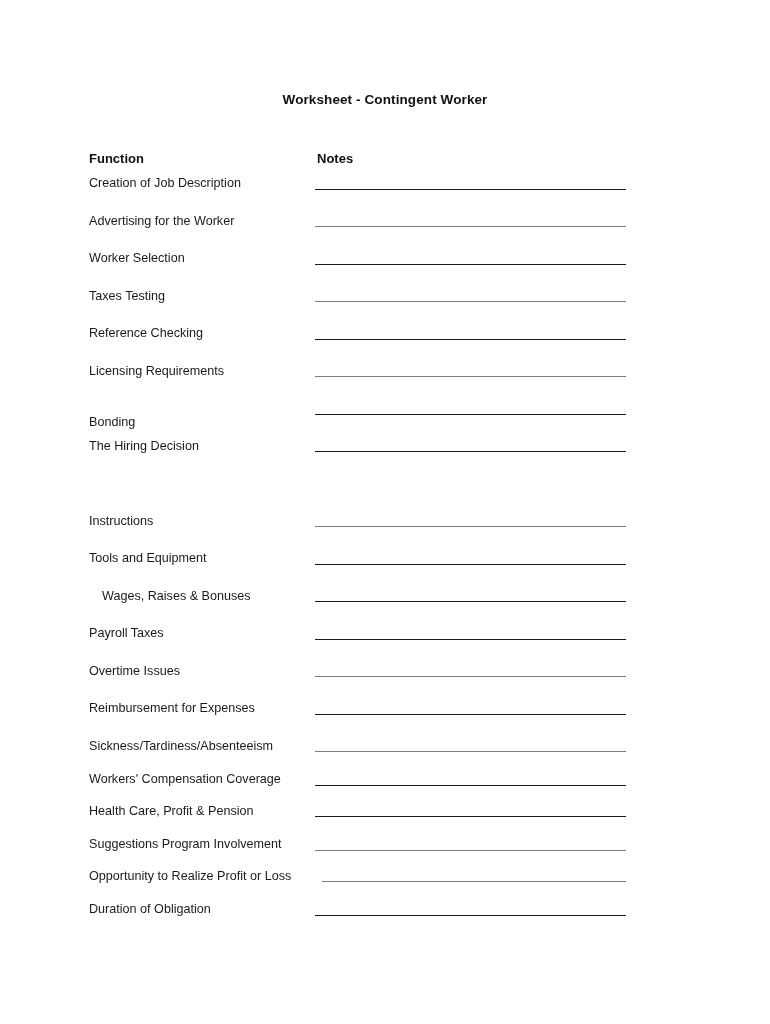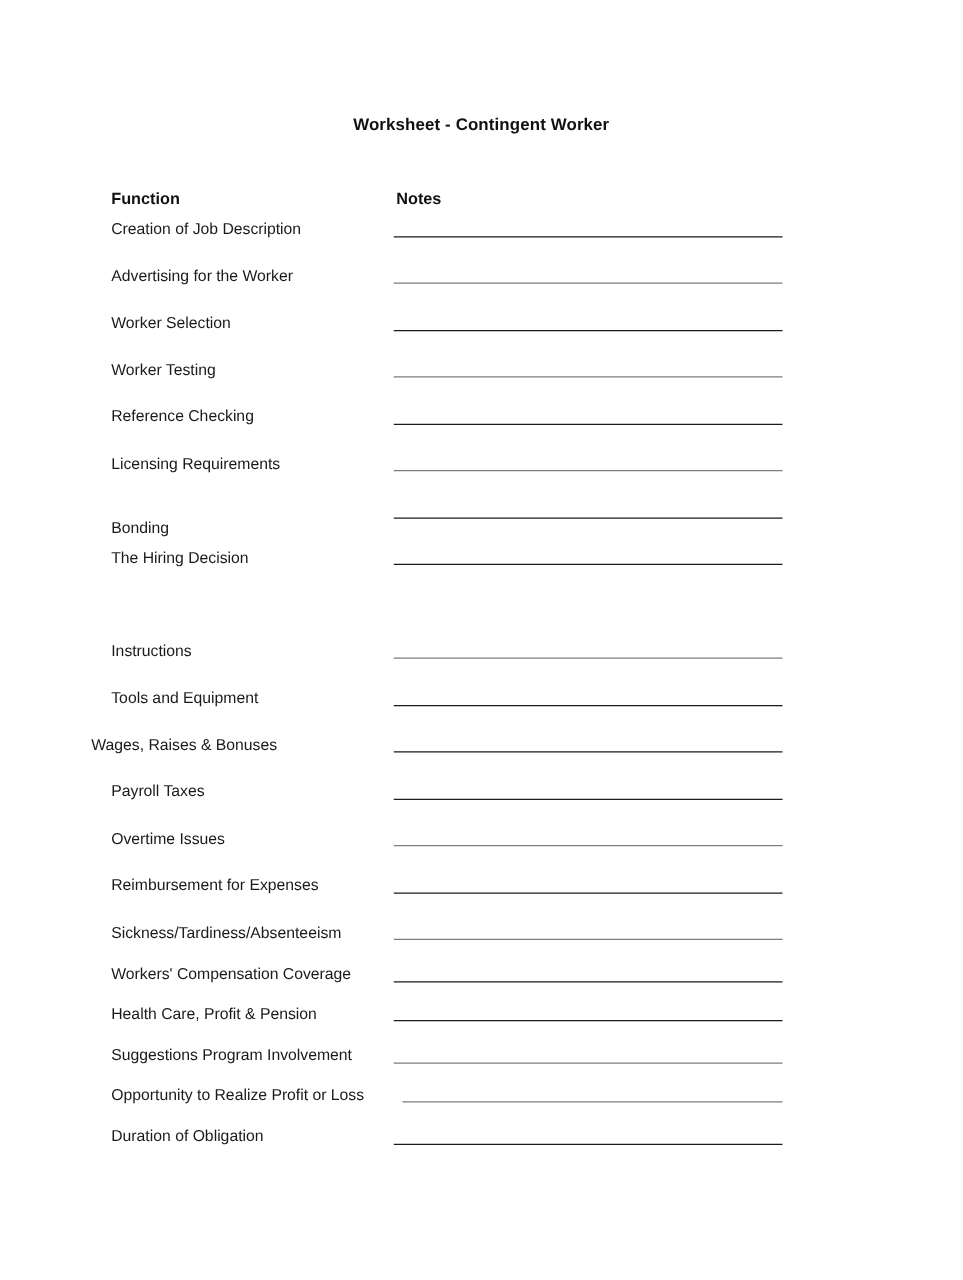--- a/index.html
+++ b/index.html
@@ -110,21 +110,21 @@
       </div>
       <div class="row" style="top: 214px;">
         <div class="row-label" style="left: 89px;">Advertising for the Worker</div>
         <div class="row-line soft" style="left: 315px; width: 311px; top: 12px;"></div>
       </div>
       <div class="row" style="top: 251px;">
         <div class="row-label" style="left: 89px;">Worker Selection</div>
         <div class="row-line" style="left: 315px; width: 311px; top: 13px;"></div>
       </div>
       <div class="row" style="top: 289px;">
-        <div class="row-label" style="left: 89px;">Worker Testing</div>
+        <div class="row-label" style="left: 89px;">Taxes Testing</div>
         <div class="row-line soft" style="left: 315px; width: 311px; top: 12px;"></div>
       </div>
       <div class="row" style="top: 326px;">
         <div class="row-label" style="left: 89px;">Reference Checking</div>
         <div class="row-line" style="left: 315px; width: 311px; top: 13px;"></div>
       </div>
       <div class="row" style="top: 364px;">
         <div class="row-label" style="left: 89px;">Licensing Requirements</div>
         <div class="row-line soft" style="left: 315px; width: 311px; top: 12px;"></div>
       </div>
@@ -138,21 +138,21 @@
       </div>
       <div class="row" style="top: 514px;">
         <div class="row-label" style="left: 89px;">Instructions</div>
         <div class="row-line soft" style="left: 315px; width: 311px; top: 12px;"></div>
       </div>
       <div class="row" style="top: 551px;">
         <div class="row-label" style="left: 89px;">Tools and Equipment</div>
         <div class="row-line" style="left: 315px; width: 311px; top: 13px;"></div>
       </div>
       <div class="row" style="top: 589px;">
-        <div class="row-label" style="left: 73px;">Wages, Raises &amp; Bonuses</div>
+        <div class="row-label" style="left: 102px;">Wages, Raises &amp; Bonuses</div>
         <div class="row-line" style="left: 315px; width: 311px; top: 12px;"></div>
       </div>
       <div class="row" style="top: 626px;">
         <div class="row-label" style="left: 89px;">Payroll Taxes</div>
         <div class="row-line" style="left: 315px; width: 311px; top: 13px;"></div>
       </div>
       <div class="row" style="top: 664px;">
         <div class="row-label" style="left: 89px;">Overtime Issues</div>
         <div class="row-line soft" style="left: 315px; width: 311px; top: 12px;"></div>
       </div>

